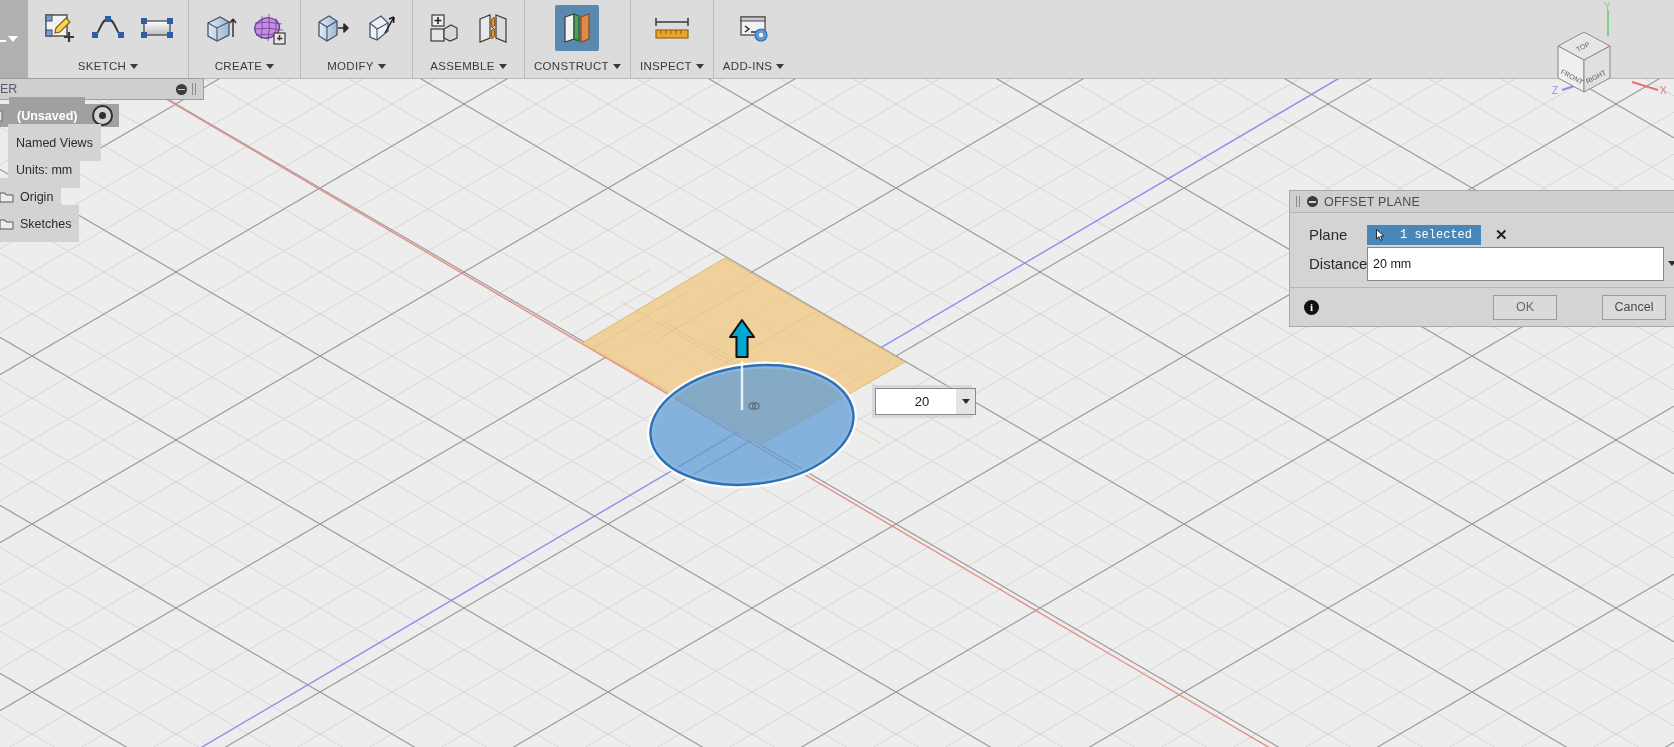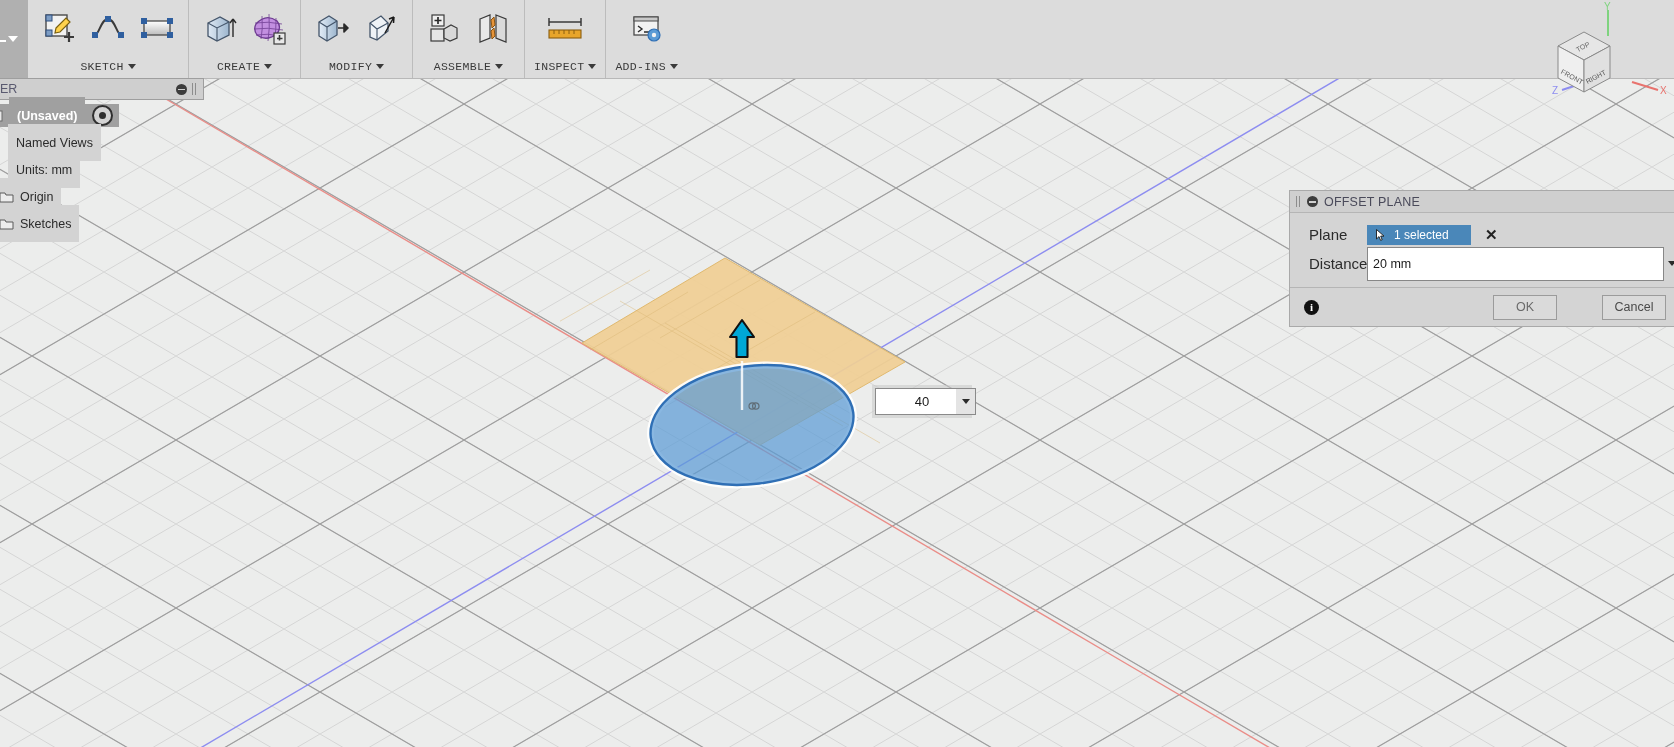--- a/index.html
+++ b/index.html
@@ -10,21 +10,21 @@
   }
 
   
   #viewport{position:absolute;left:0;top:0;width:1674px;height:747px;overflow:hidden;background:#ecedec;}
   #gridlayer{position:absolute;left:-400px;top:-400px;width:2600px;height:1700px;}
 
   
   #ribbon{
     position:absolute;left:0;top:0;width:1674px;height:78px;
     background:#dcdcdc;border-bottom:1px solid #b8b8b8;
-    display:flex;align-items:stretch;font-family:Liberation Mono, monospace;
+    display:flex;align-items:stretch;
   }
   #ribbon-leftpad{width:28px;background:#b0b0b0;position:relative;}
   #ribbon-leftpad .caret{
     position:absolute;left:8px;top:36px;width:0;height:0;
     border-left:5px solid transparent;border-right:5px solid transparent;border-top:6px solid #fff;
   }
   #ribbon-leftpad .dash{position:absolute;left:0;top:40px;width:6px;height:2px;background:#fff;}
   .rgroup{
     display:flex;flex-direction:column;align-items:center;justify-content:flex-start;
     padding:0 9px;border-right:1px solid #bcbcbc;position:relative;
@@ -96,21 +96,21 @@
   #dlg-title .grip{width:5px;height:11px;
     background:repeating-linear-gradient(to right,#8d8d8d 0 1px,transparent 1px 3px);}
   #dlg-title .minus{width:11px;height:11px;border-radius:50%;background:#3c3c3c;position:relative;}
   #dlg-title .minus::after{content:"";position:absolute;left:2px;top:5px;width:7px;height:1.5px;background:#cfcfcf;}
   #dlg-title .t{color:#4a4a5a;font-size:12.5px;letter-spacing:.2px;}
   #dlg-body{padding:7px 0 9px 0;}
   .drow{display:flex;align-items:center;height:29px;padding:0 0 0 19px;}
   .drow .dlab{width:58px;color:#2b2b2b;font-size:15px;}
   .selchip{
     background:#4a87b9;color:#fff;height:20px;min-width:86px;
-    display:flex;align-items:center;gap:9px;padding:0 9px;font-size:12px;
+    display:flex;align-items:center;gap:15px;padding:0 9px;font-size:12px;font-family:Liberation Mono, monospace;
   }
   .selchip .cur{width:9px;height:12px;flex:0 0 auto;}
   .xbtn{margin-left:14px;font-size:15px;color:#222;font-weight:bold;line-height:1;cursor:default;}
   .dfield{
     flex:1;margin-right:0;height:21px;background:#fff;border:1px solid #878787;
     display:flex;align-items:center;padding:16px 5px;font-size:12.5px;color:#1a1a1a;box-sizing:border-box;
   }
   .dcaret{width:16px;height:21px;display:flex;align-items:center;justify-content:center;}
   .dcaret .dn{width:0;height:0;border-left:4px solid transparent;border-right:4px solid transparent;border-top:5px solid #2b2b2b;}
   #dlg-foot{
@@ -302,20 +302,35 @@
           <path d="M15 20 L18 17 L19 25 L16 28 Z" fill="#e8953a" stroke="#8a5310" stroke-width="1"></path>
         </svg>
       </div>
     </div>
     <div class="rlabel">
         <span>ASSEMBLE</span>
         <i class="dncaret"></i>
       </div>
   </div>
 
+  <div class="rgroup">
+    <div class="ricons">
+      <div class="ibtn active">
+        <svg width="34" height="34" viewBox="0 0 34 34">
+          <path d="M5 6 L14 3 L14 28 L5 31 Z" fill="#f1f1f1" stroke="#3a3a3a" stroke-width="1.2"></path>
+          <path d="M14 3 L19 5 L19 30 L14 28 Z" fill="#4f9e5c" stroke="#2a5a32" stroke-width="1.2"></path>
+          <path d="M21 6 L29 3 L29 28 L21 31 Z" fill="#e08a4a" stroke="#8a4a18" stroke-width="1.2"></path>
+        </svg>
+      </div>
+    </div>
+    <div class="rlabel">
+        <span>CONSTRUCT</span>
+        <i class="dncaret"></i>
+      </div>
+  </div>
 
   <div class="rgroup">
     <div class="ricons">
       <div class="ibtn">
         <svg width="40" height="34" viewBox="0 0 40 34">
           <path d="M4 11 h32 M4 7 v8 M36 7 v8" stroke="#3a3a3a" stroke-width="1.5" fill="none"></path>
           <rect x="4" y="19" width="32" height="8" fill="#e8a52a" stroke="#8a5e10" stroke-width="1.1"></rect>
           <g stroke="#8a5e10" stroke-width="1">
               <path d="M9 19 v4 M14 19 v4 M19 19 v4 M24 19 v4 M29 19 v4"></path>
             </g>
@@ -420,21 +435,21 @@
 
     <polygon points="84,58 110,44 110,76 84,90" fill="#e0e0e0" stroke="#8a8a8a" stroke-width="1"></polygon>
 
     <text x="84" y="47" font-family="Liberation Sans, sans-serif" font-size="7" fill="#6a6a6a" text-anchor="middle" transform="rotate(-27 84 47)">TOP</text>
     <text x="71" y="77" font-family="Liberation Sans, sans-serif" font-size="7" fill="#5a5a5a" text-anchor="middle" transform="rotate(28 71 77)">FRONT</text>
     <text x="97" y="77" font-family="Liberation Sans, sans-serif" font-size="7" fill="#5a5a5a" text-anchor="middle" transform="rotate(-28 97 77)">RIGHT</text>
   </svg>
 </div>
 
 <div id="canvas-input">
-  <span>40</span>
+  <span>20</span>
 </div>
 <div id="canvas-input-caret">
   <i class="dn"></i>
 </div>
 
 <div id="dialog">
   <div id="dlg-title">
     <span class="grip"></span>
     <span class="minus"></span>
     <span class="t">OFFSET PLANE</span>

